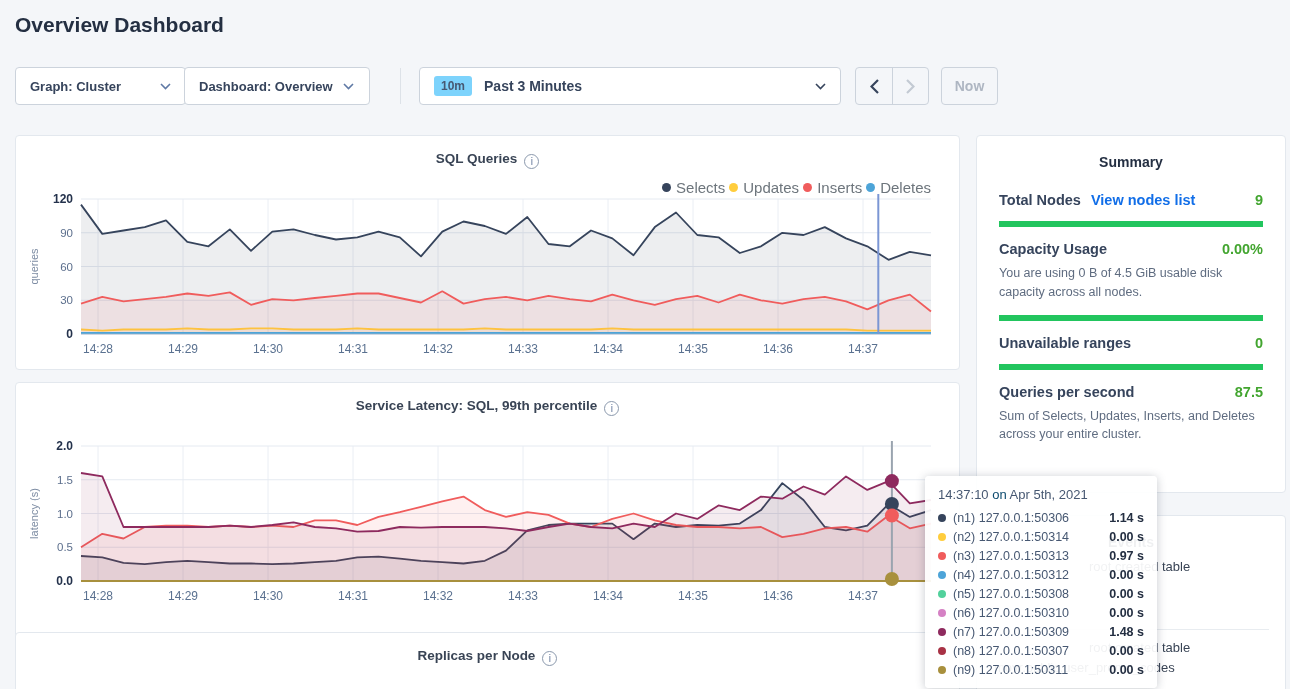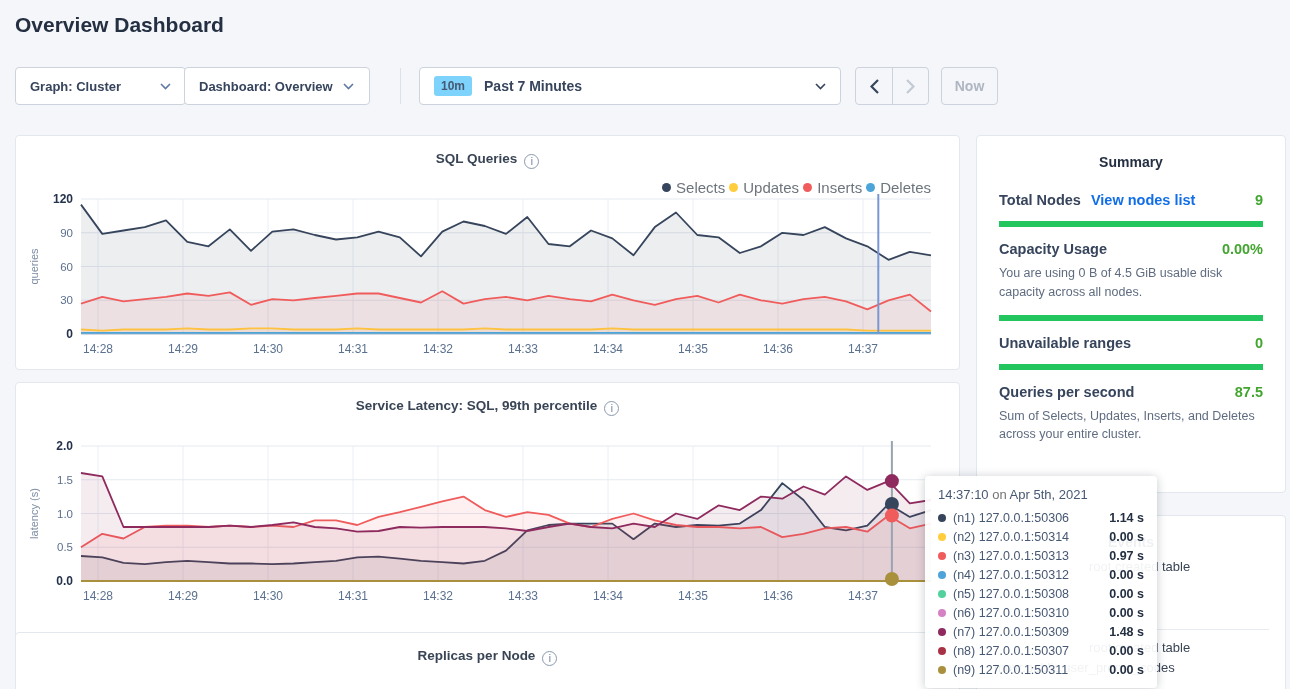--- a/index.html
+++ b/index.html
@@ -54,21 +54,21 @@
   #evt1-l1 { left:112px; top:43px; }
   .evt-divider { position:absolute; left:16px; right:16px; top:113px; height:1px; background:#e8ecf0; }
   #evt2-l1 { left:112px; top:124px; }
   #evt2-l2 { left:17px;  top:144px; }
 
   
   #tooltip { position:absolute; left:925px; top:476px; width:232px; z-index:20;
              background:rgba(255,255,255,0.93); border-radius:4px; padding:11px 13px 9px;
              box-shadow:0 1px 10px rgba(50,60,80,0.28); }
   .tt-header { font-size:13px; color:#475872; margin-bottom:6px; }
-  .tt-on { color:#737373;text-align:center; }
+  .tt-on { color:#0c4a6e;text-align:center; }
   .tt-row { display:flex; align-items:center; height:19px; font-size:12.5px; color:#475872; }
   .tt-dot { width:8px; height:8px; border-radius:50%; margin-right:7px; flex:none; }
   .tt-val { margin-left:auto; font-weight:bold; color:#242f42; }
 </style>
 </head>
 <body>
 
 <h1 class="page-title">Overview Dashboard</h1>
 
 <div class="btn white" id="graph-btn">
@@ -79,21 +79,21 @@
 </div>
 <div class="btn white" id="dash-btn">
   <span>Dashboard: Overview</span>
   <svg class="chev-down" width="11" height="7">
       <path d="M1 1l4.5 4.5L10 1" stroke="#5f79a5" stroke-width="1.6" fill="none"></path>
     </svg>
 </div>
 <div class="toolbar-divider"></div>
 <div class="btn white" id="time-btn">
   <span class="time-badge">10m</span>
-  <span>Past 7 Minutes</span>
+  <span>Past 3 Minutes</span>
   <svg class="chev-down" width="11" height="7">
       <path d="M1 1l4.5 4.5L10 1" stroke="#36445c" stroke-width="1.6" fill="none"></path>
     </svg>
 </div>
 <div class="arrow-group">
   <div class="arrow-cell">
     <svg width="9" height="15">
         <path d="M8 1L1.5 7.5L8 14" stroke="#36445c" stroke-width="2.2" fill="none"></path>
       </svg>
   </div>

